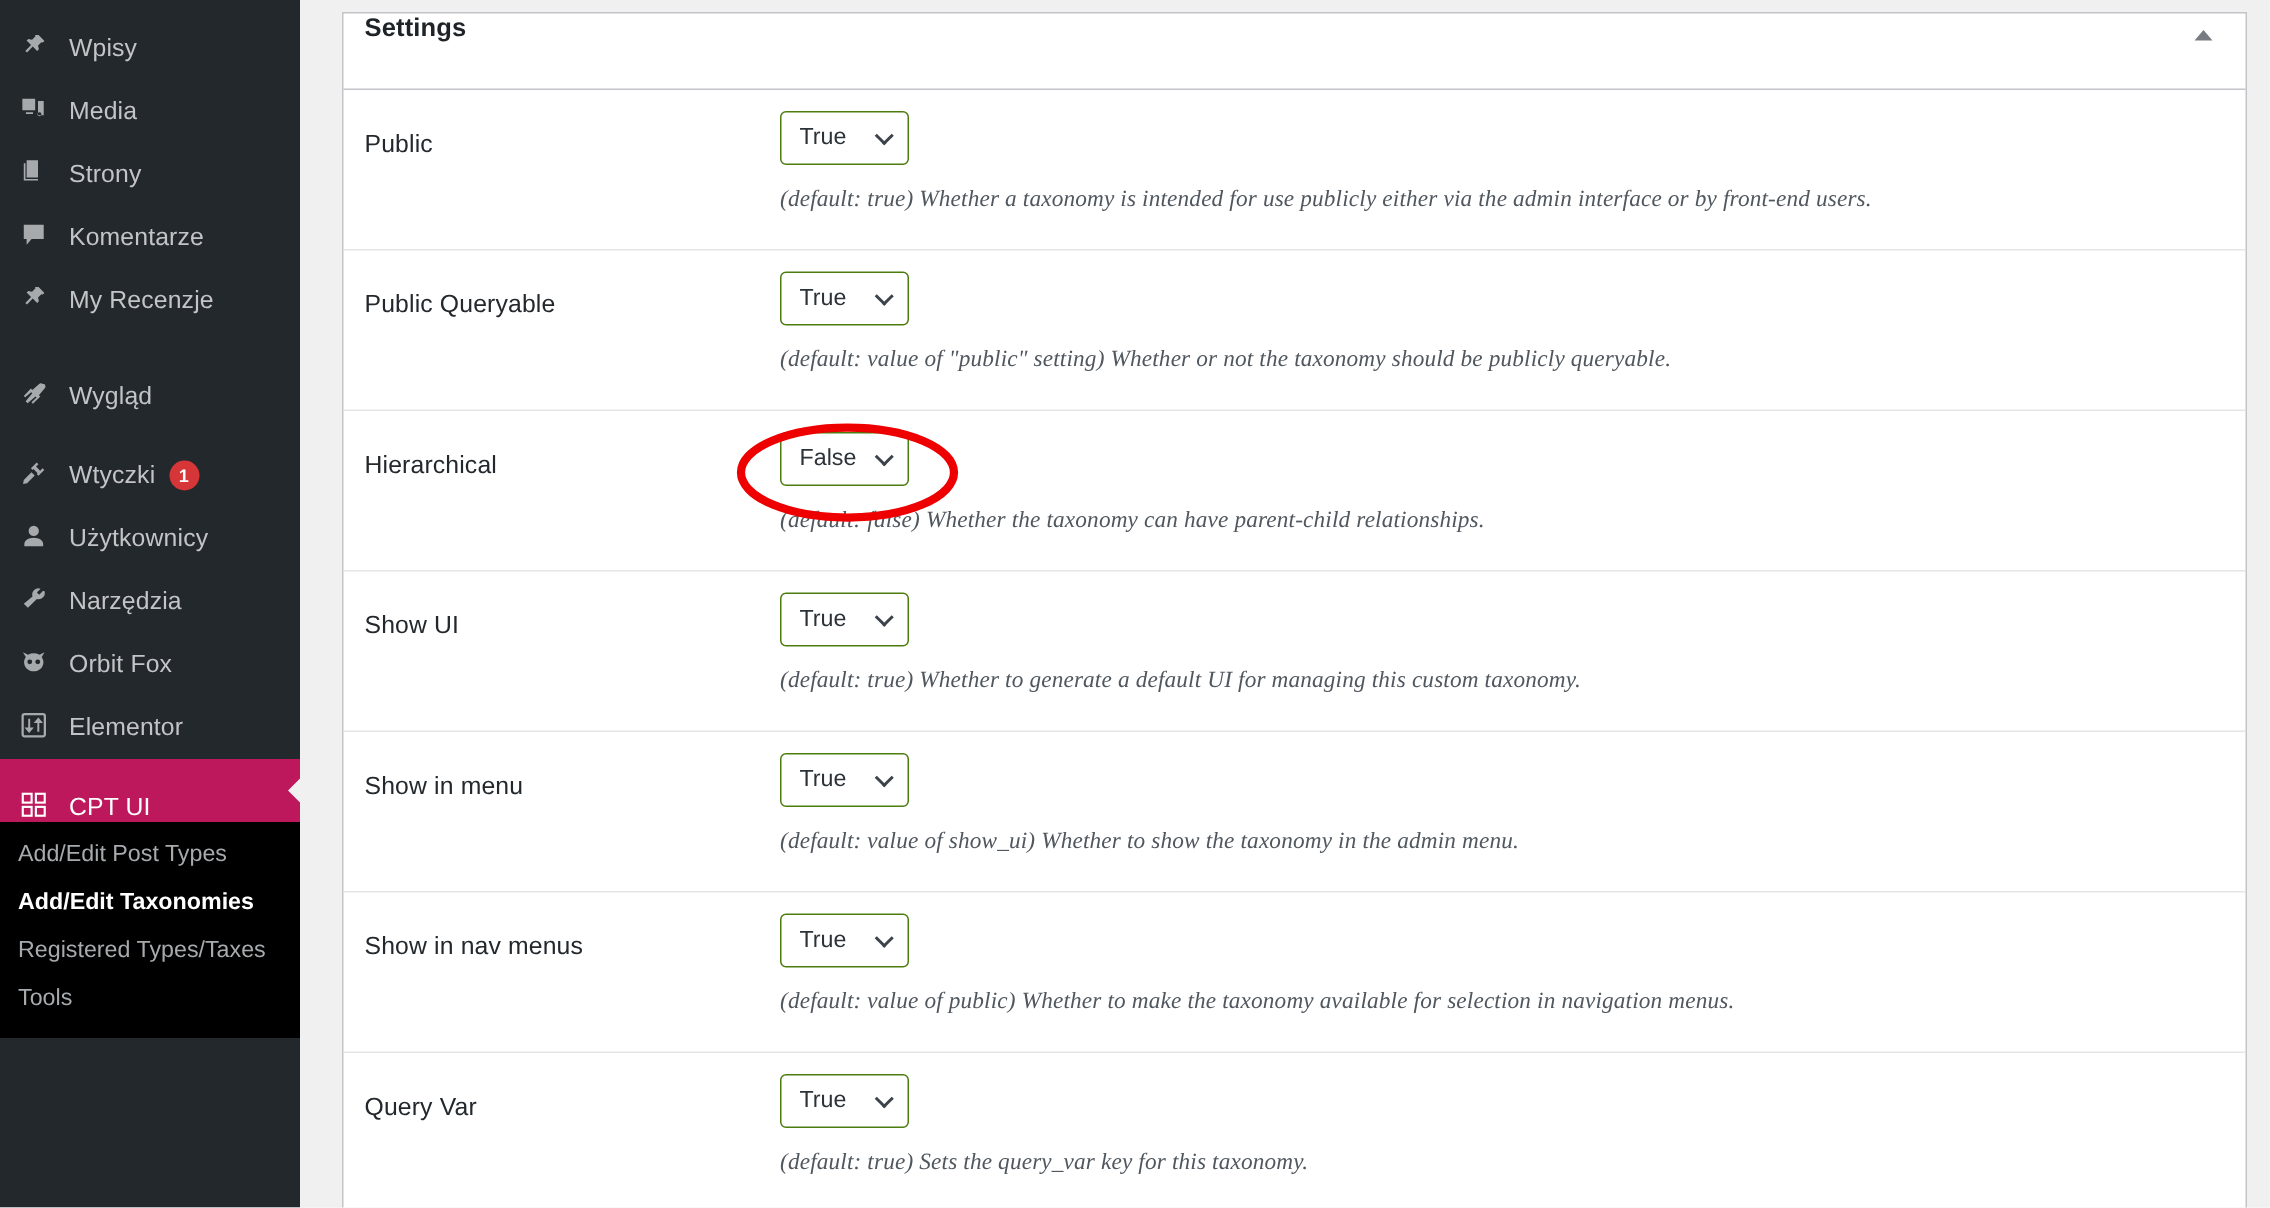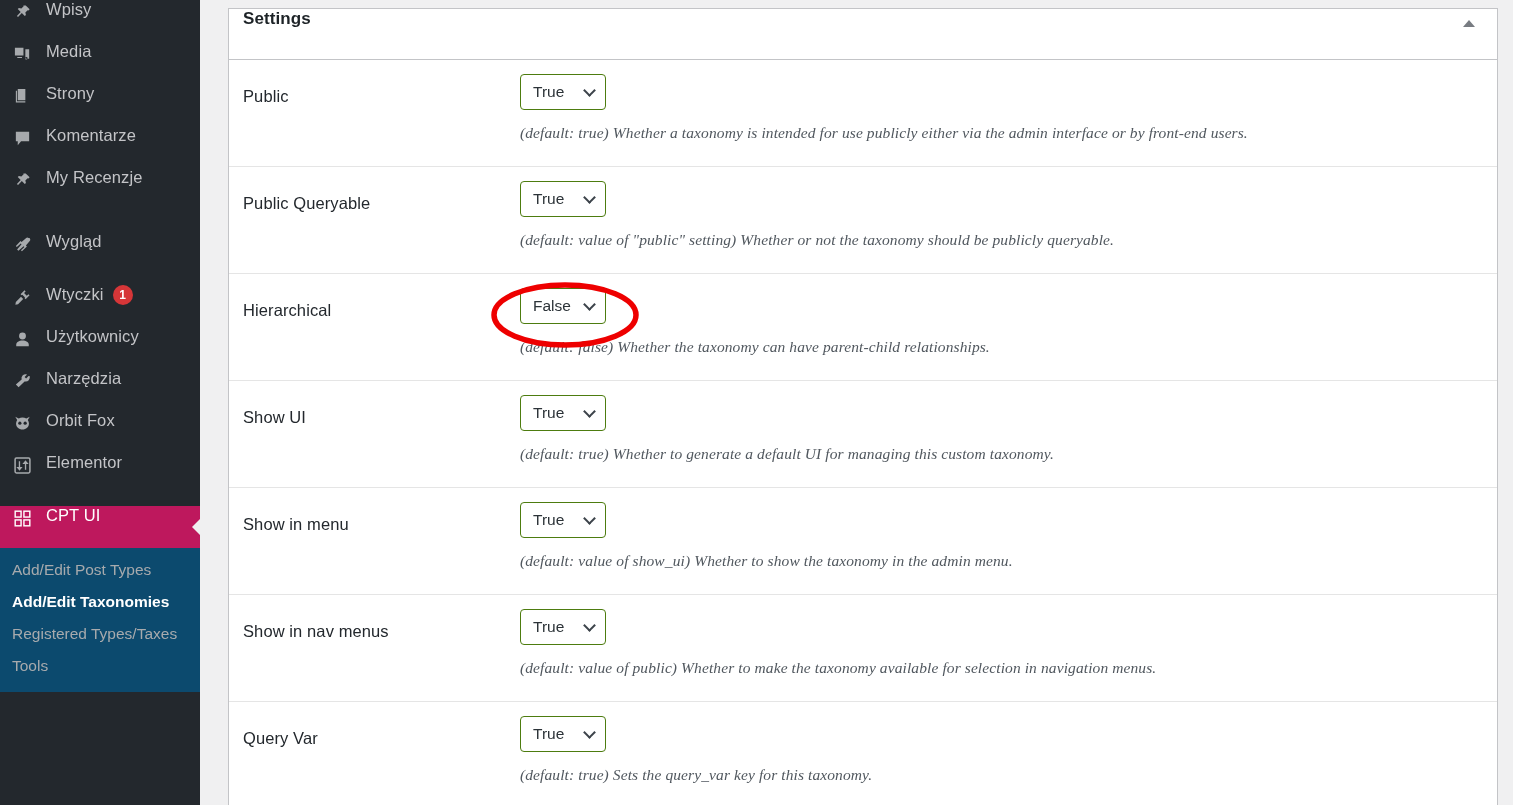--- a/index.html
+++ b/index.html
@@ -14,21 +14,21 @@
   #root { position: relative; width: 1513px; height: 805px; }
 
   
   .sidebar {
     position: absolute; left: 0; top: 0;
     width: 200px; height: 805px;
     background: #23282d;
     overflow: hidden;
   }
   .menu-item {
-    display: flex; align-items: flex-start;
+    display: flex; align-items: flex-end;
     height: 42px;
     padding-left: 10px;
     color: #c3c4c7;
     font-size: 16.5px;
     cursor: pointer;
     position: relative;
   }
   .menu-item .mi-label { margin-left: 12px; letter-spacing: .1px; }
   .menu-item .mi-icon {
     width: 24px; height: 24px;
@@ -55,21 +55,21 @@
     display: inline-flex; align-items: center; justify-content: center;
     min-width: 20px; height: 20px;
     border-radius: 10px;
     background: #d63638;
     color: #fff;
     font-size: 12px; font-weight: 600;
     margin-left: 9px;
     padding: 0 6px;
   }
   .submenu {
-    background: #0c4a6e;
+    background: #000000;
     padding: 6px 0 10px 0;
   }
   .submenu-item {
     display: block;
     padding: 7px 0 7px 12px;
     color: #a7aaad;
     font-size: 15.5px;
     cursor: pointer;
   }
   .submenu-item.current { color: #fff; font-weight: bold; }

